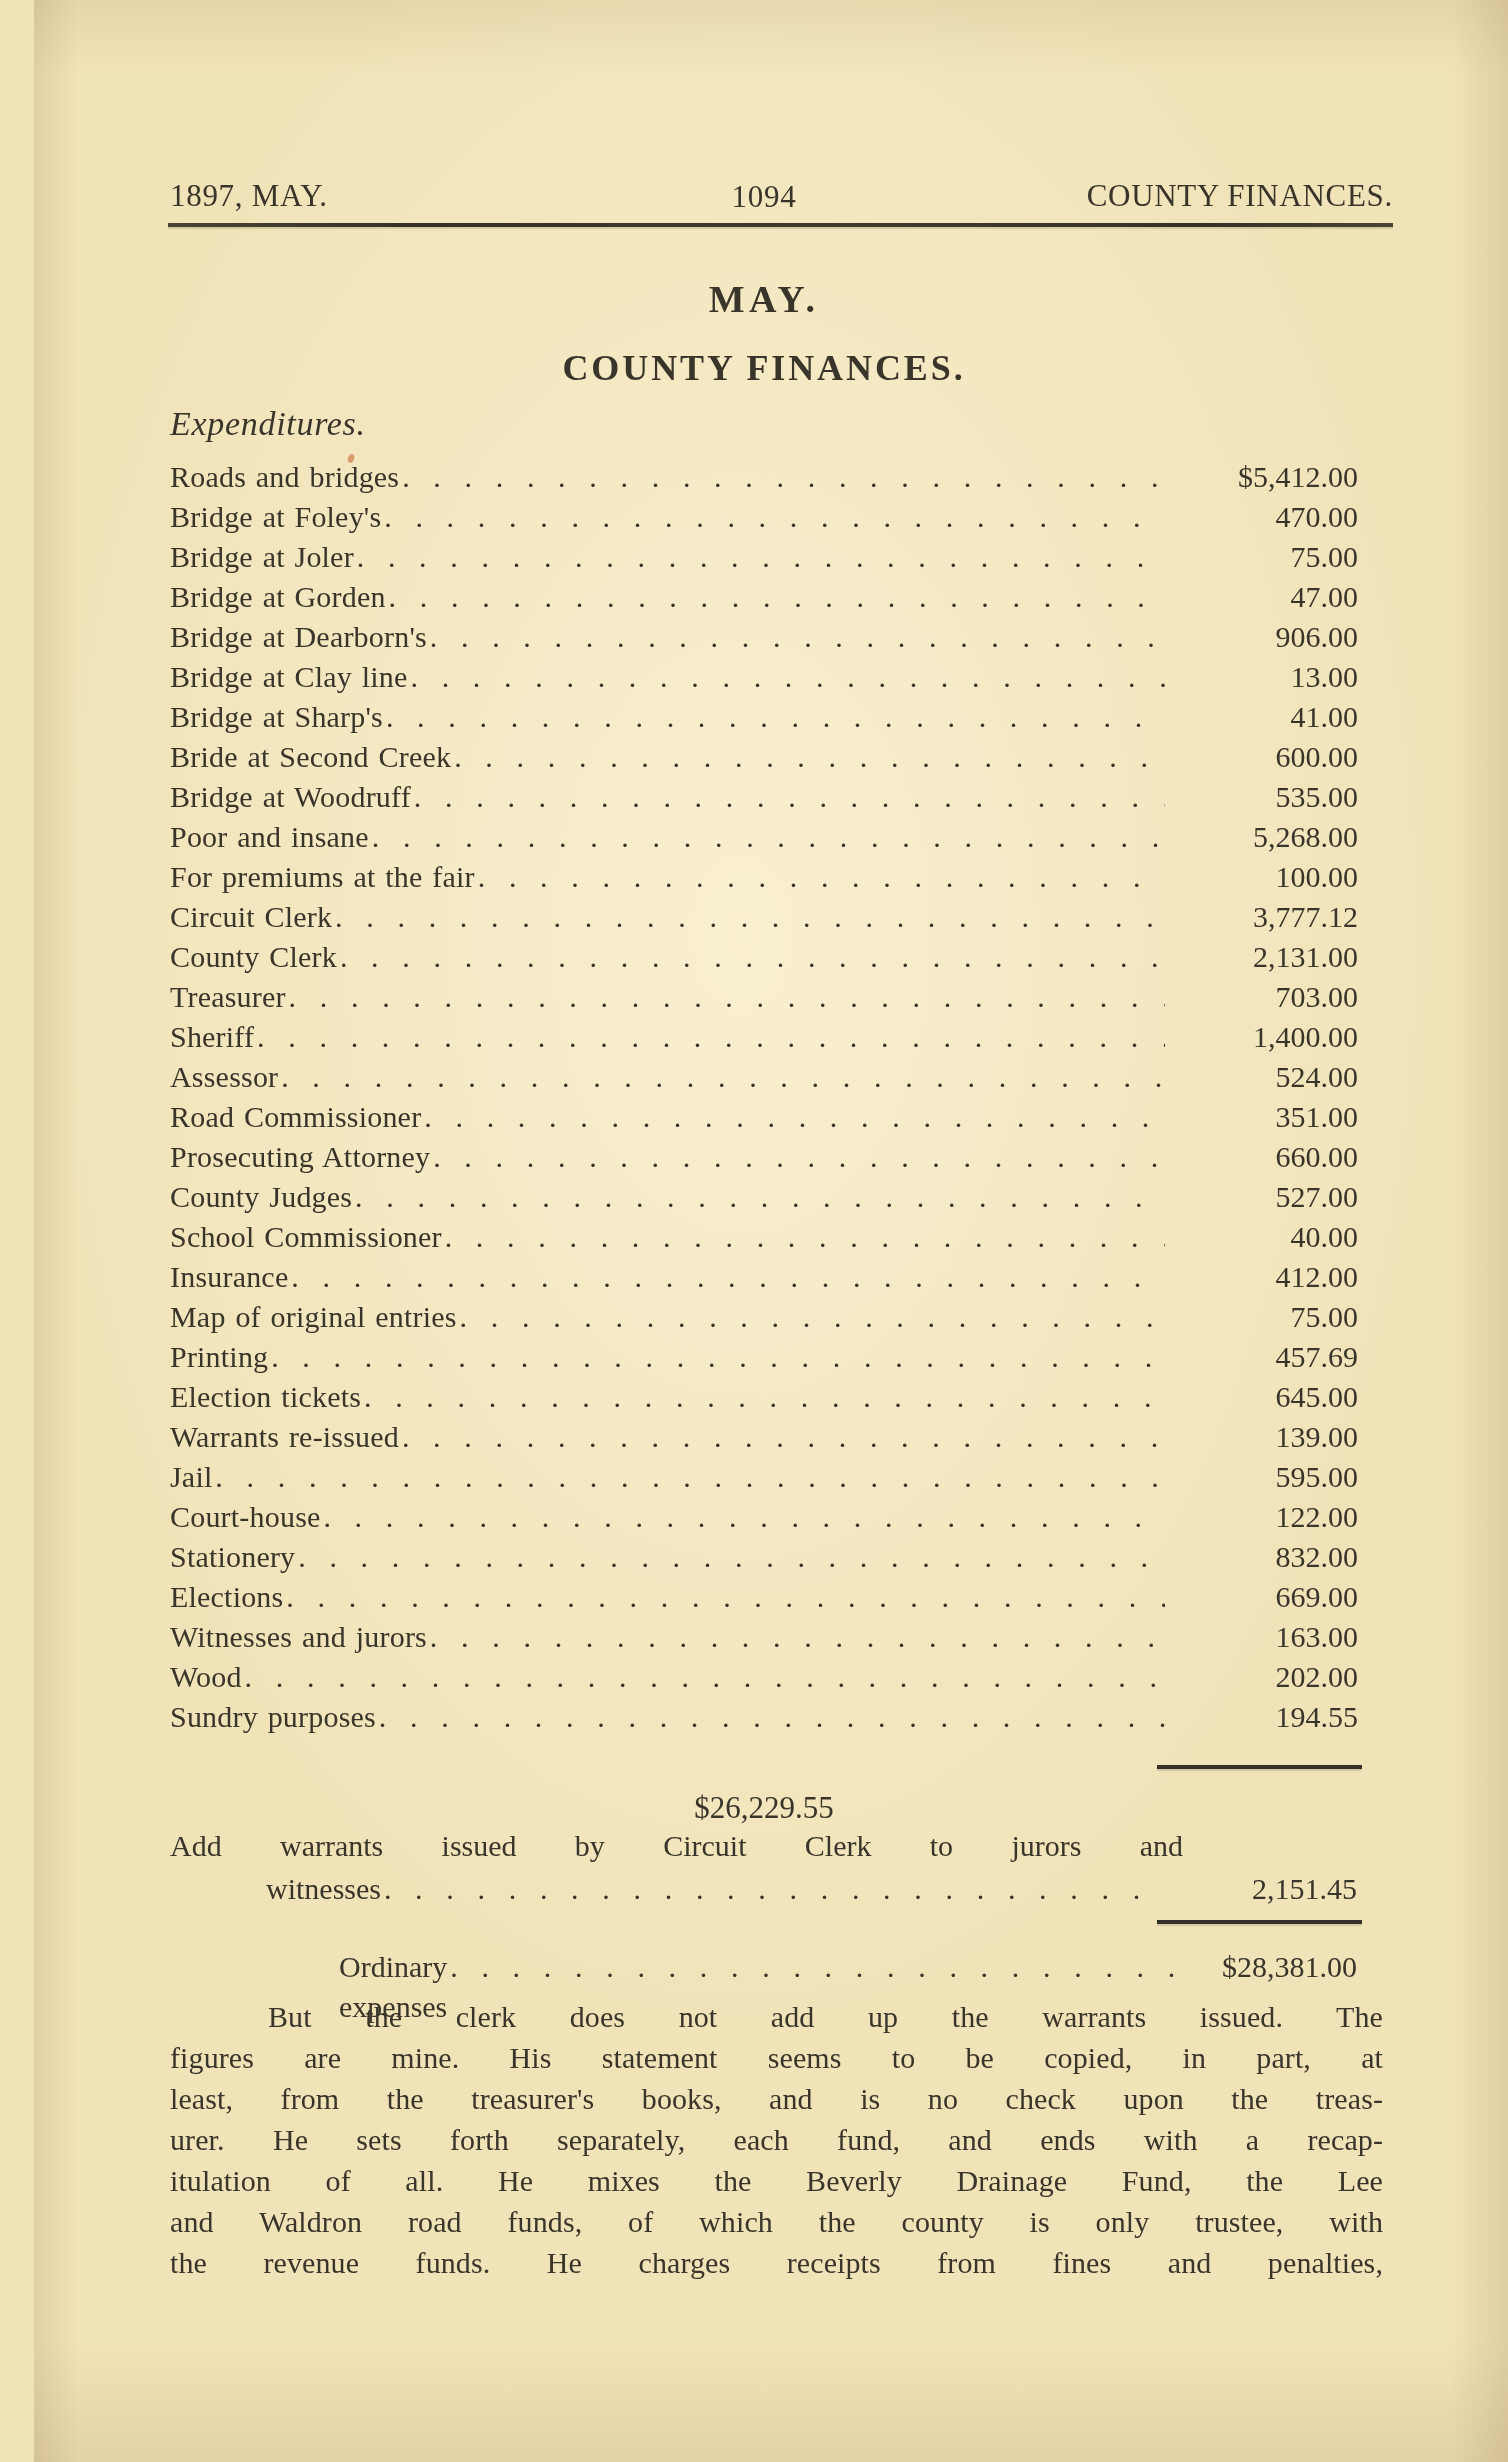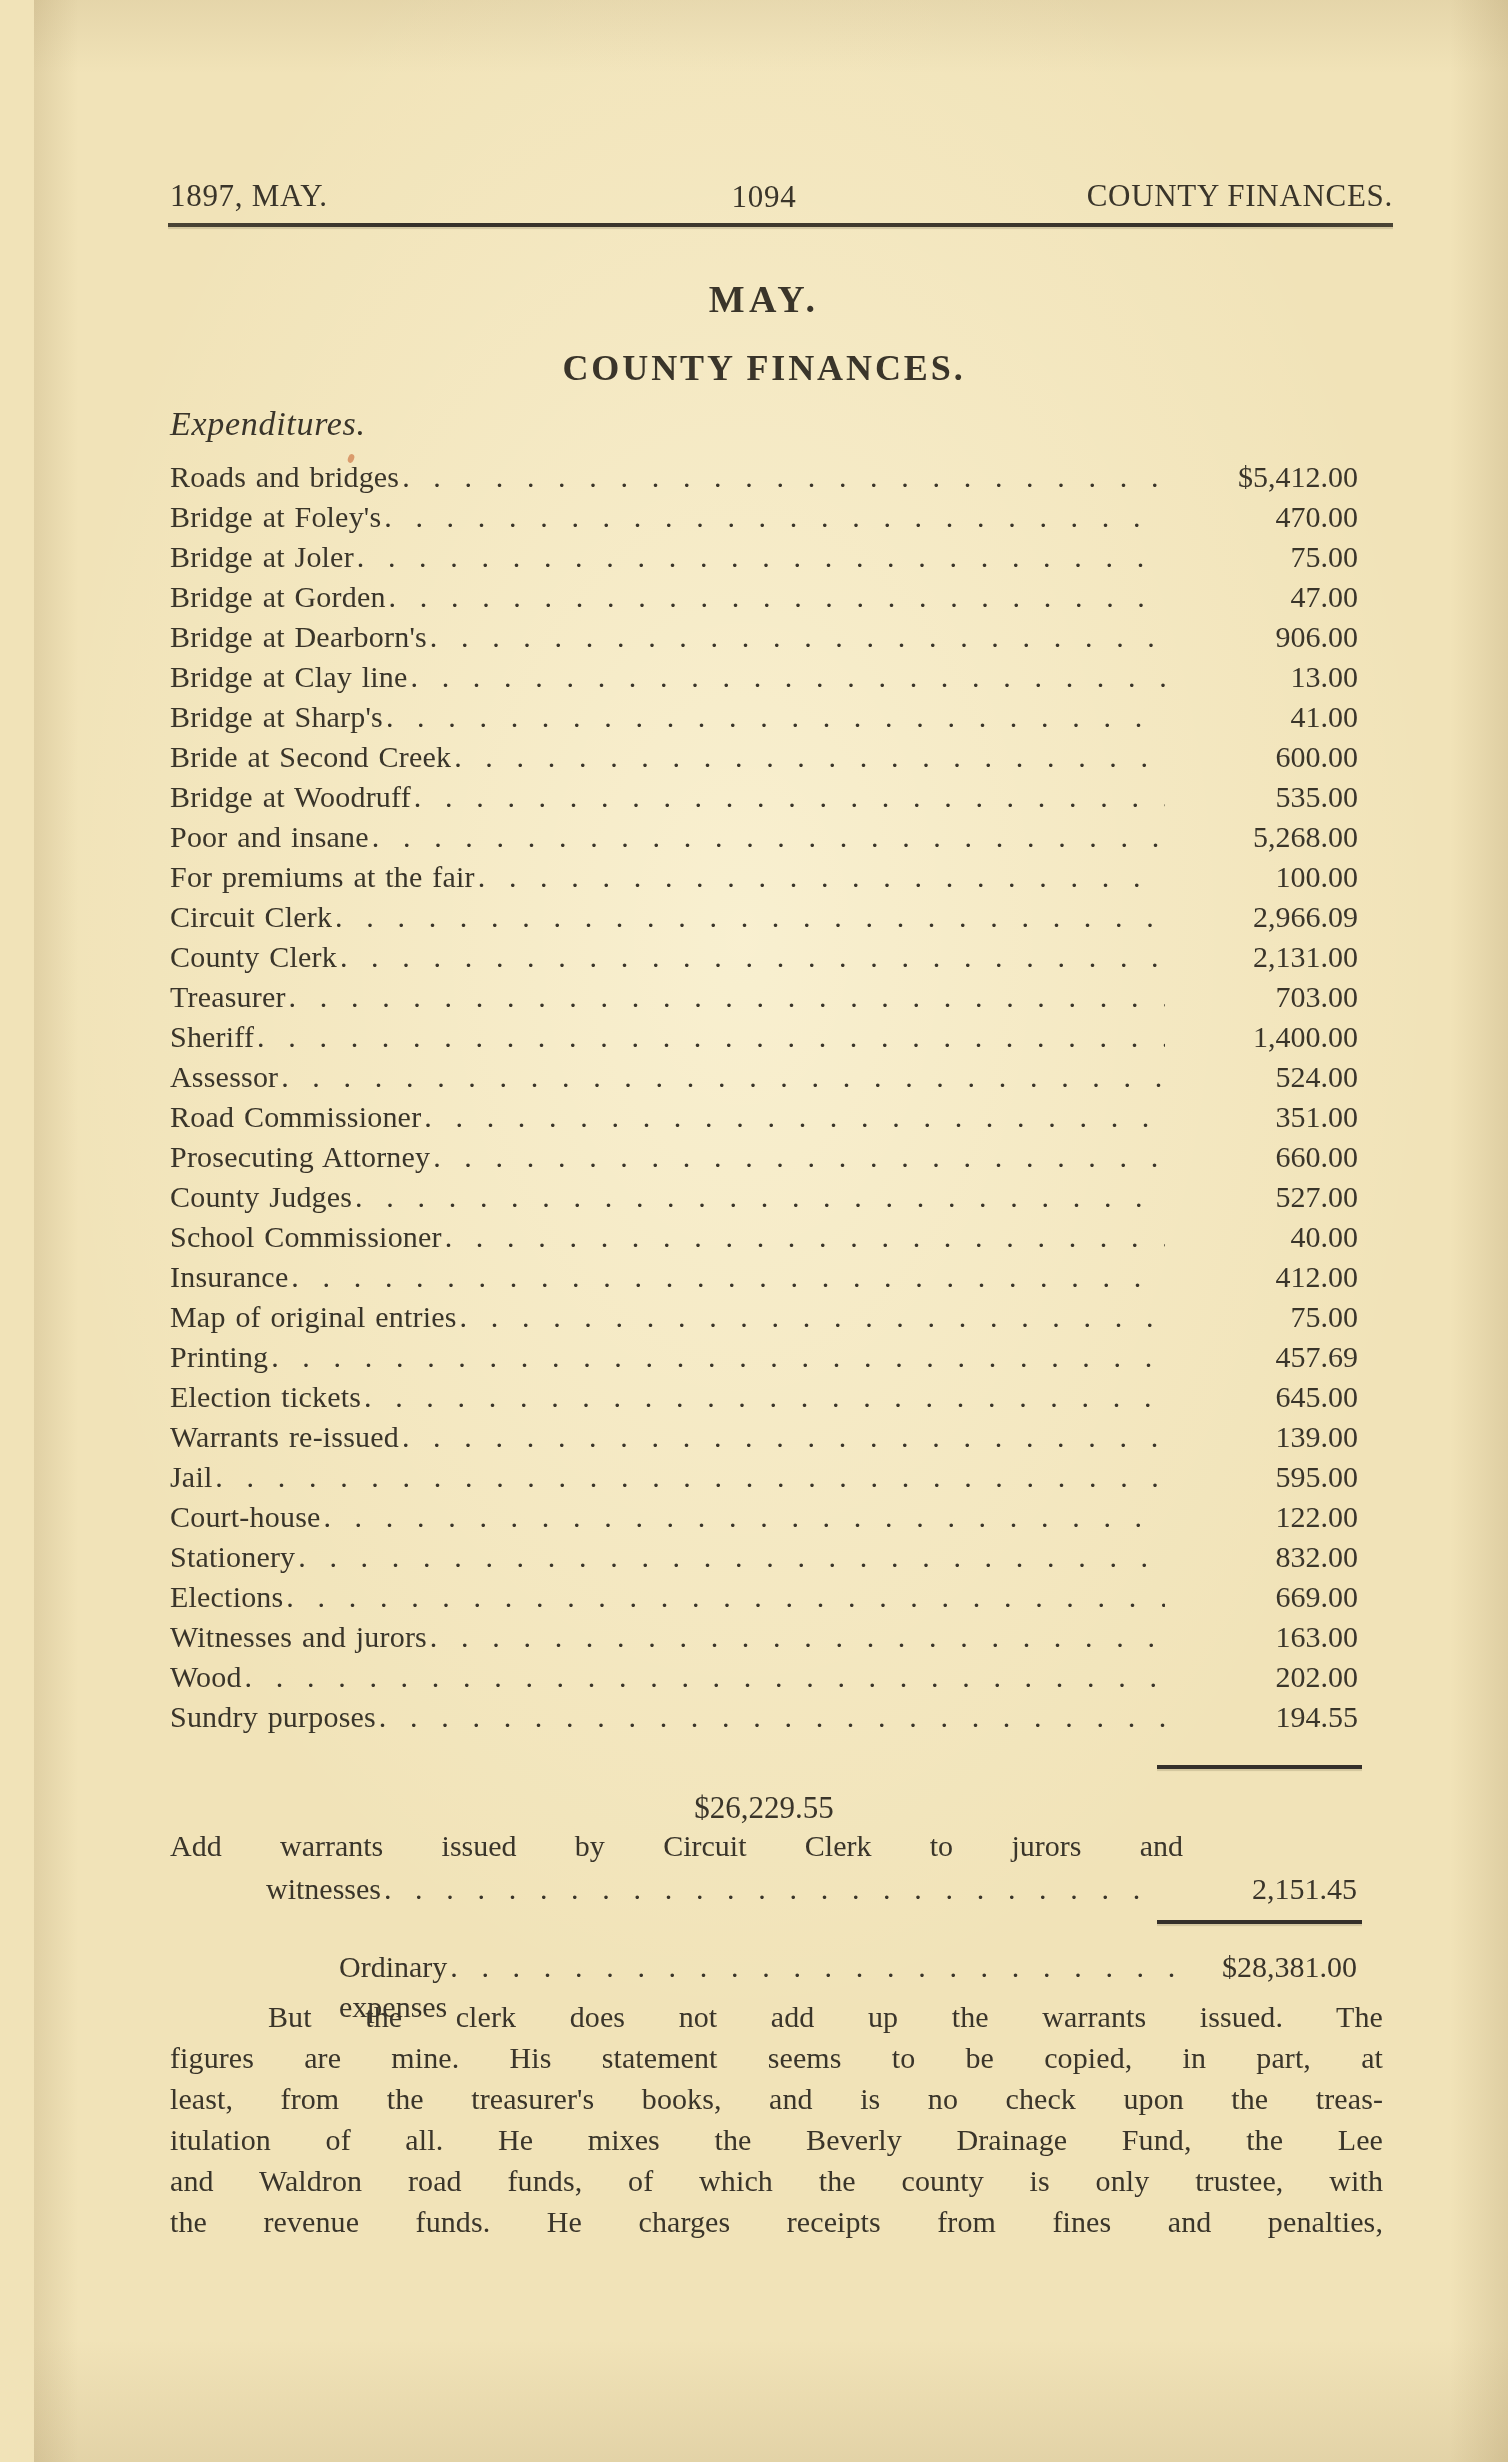--- a/index.html
+++ b/index.html
@@ -157,21 +157,21 @@
         <span class="amt">5,268.00</span>
       </div>
       <div class="row">
         <span class="label">For premiums at the fair</span>
         <span class="leader">. . . . . . . . . . . . . . . . . . . . . . . . . . . . . . . . . . . . . . . . . . . . . . . . . . . . . . . . . . . .</span>
         <span class="amt">100.00</span>
       </div>
       <div class="row">
         <span class="label">Circuit Clerk</span>
         <span class="leader">. . . . . . . . . . . . . . . . . . . . . . . . . . . . . . . . . . . . . . . . . . . . . . . . . . . . . . . . . . . .</span>
-        <span class="amt">2,966.09</span>
+        <span class="amt">3,777.12</span>
       </div>
       <div class="row">
         <span class="label">County Clerk</span>
         <span class="leader">. . . . . . . . . . . . . . . . . . . . . . . . . . . . . . . . . . . . . . . . . . . . . . . . . . . . . . . . . . . .</span>
         <span class="amt">2,131.00</span>
       </div>
       <div class="row">
         <span class="label">Treasurer</span>
         <span class="leader">. . . . . . . . . . . . . . . . . . . . . . . . . . . . . . . . . . . . . . . . . . . . . . . . . . . . . . . . . . . .</span>
         <span class="amt">703.00</span>
@@ -284,20 +284,21 @@
   <div class="ordrow">
     <span class="label">Ordinary expenses</span>
     <span class="leader">. . . . . . . . . . . . . . . . . . . . . . . . . . . . . . . . . . . . . . . . . . . . . . . . . . . . . . . . . . . .</span>
     <span class="amt">$28,381.00</span>
   </div>
 
   <div class="para" id="para">
       <div class="pline first">But the clerk does not add up the warrants issued.  The</div>
       <div class="pline">figures are mine.  His statement seems to be copied, in part, at</div>
       <div class="pline">least, from the treasurer's books, and is no check upon the treas-</div>
+      <div class="pline">urer.  He sets forth separately, each fund, and ends with a recap-</div>
       <div class="pline">itulation of all.  He mixes the Beverly Drainage Fund, the Lee</div>
       <div class="pline">and Waldron road funds, of which the county is only trustee, with</div>
       <div class="pline">the revenue funds.  He charges receipts from fines and penalties,</div>
     </div>
 
   <div class="speck speck-a"></div>
   <div class="speck speck-b"></div>
 </div>
 
 

